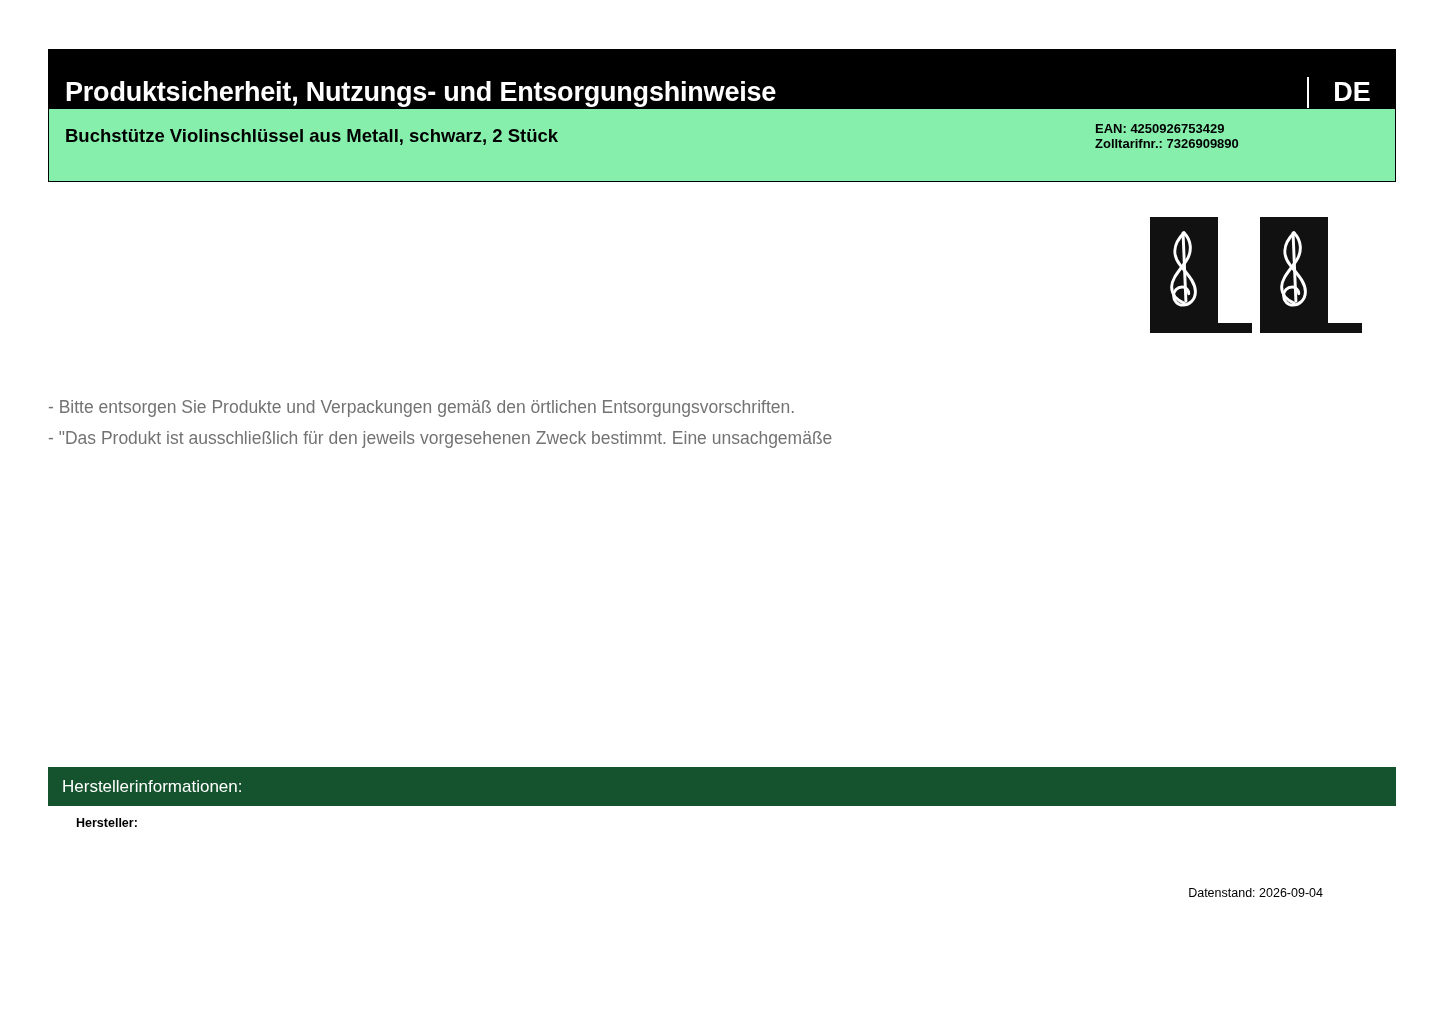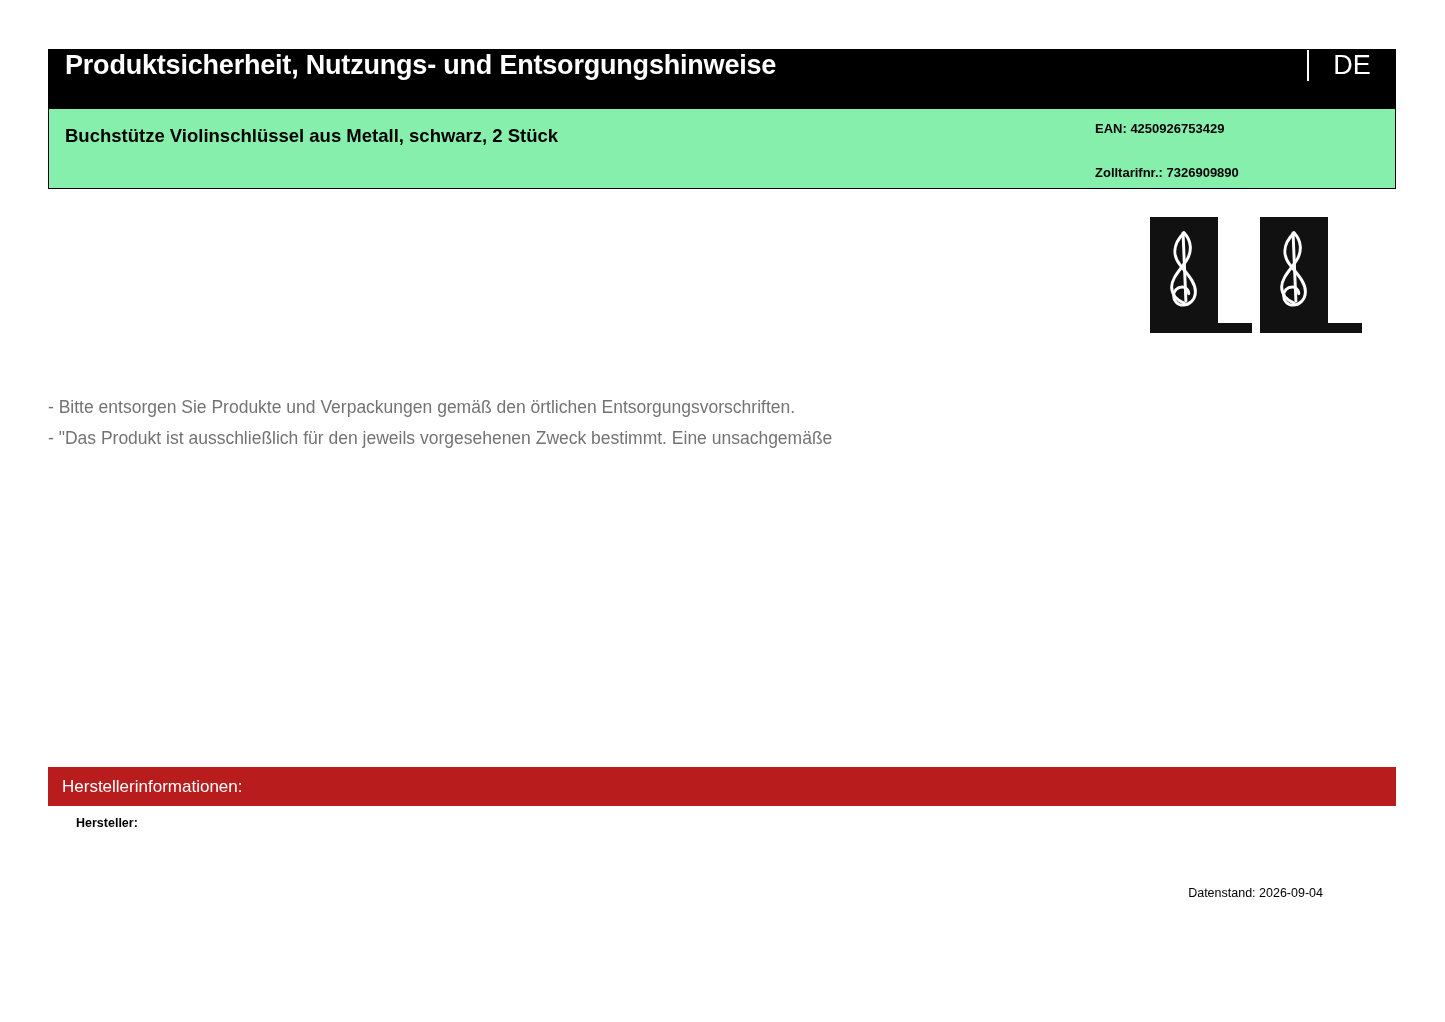--- a/index.html
+++ b/index.html
@@ -27,21 +27,21 @@
   .header-wrap {
     position: absolute;
     left: 48px;
     top: 49px;
     width: 1348px;
     border: 1px solid #000;
     box-sizing: border-box;
   }
   .header-top {
     display: flex;
-    align-items: flex-start;
+    align-items: flex-end;
     background: #000000;
     color: #ffffff;
     height: 58px;
   }
   .header-title {
     flex: 1 1 auto;
     display: flex;
     align-items: center;
     padding-left: 16px;
     font-size: 27px;
@@ -50,21 +50,21 @@
     white-space: nowrap;
   }
   .header-lang {
     flex: 0 0 auto;
     width: 86px;
     border-left: 2px solid #ffffff;
     display: flex;
     align-items: center;
     justify-content: center;
     font-size: 27px;
-    font-weight: normal;
+    font-weight: bold;
   }
 
   .header-bottom {
     display: flex;
     background: #86efac;
     min-height: 72px;
     border-top: 1px solid #000;
   }
   .header-product {
     flex: 1 1 auto;
@@ -78,21 +78,20 @@
   .header-codes {
     flex: 0 0 auto;
     width: 300px;
     padding: 12px 10px 8px 0;
     text-align: left;
     font-size: 13px;
     font-weight: bold;
     box-sizing: border-box;
   }
   .header-codes div + div {
-    margin-top: 29px;
   }
 
   
   .product-image {
     position: absolute;
     left: 1140px;
     top: 215px;
     width: 230px;
     height: 130px;
   }
@@ -108,21 +107,21 @@
     color: #737373;
   }
 
   
   .manu-bar {
     position: absolute;
     left: 48px;
     top: 767px;
     width: 1348px;
     height: 39px;
-    background: #b91c1c;
+    background: #14532d;
     color: #ffffff;
     display: flex;
     align-items: center;
     padding-left: 14px;
     box-sizing: border-box;
     font-size: 17px;
   }
   .manu-rows {
     position: absolute;
     left: 48px;

